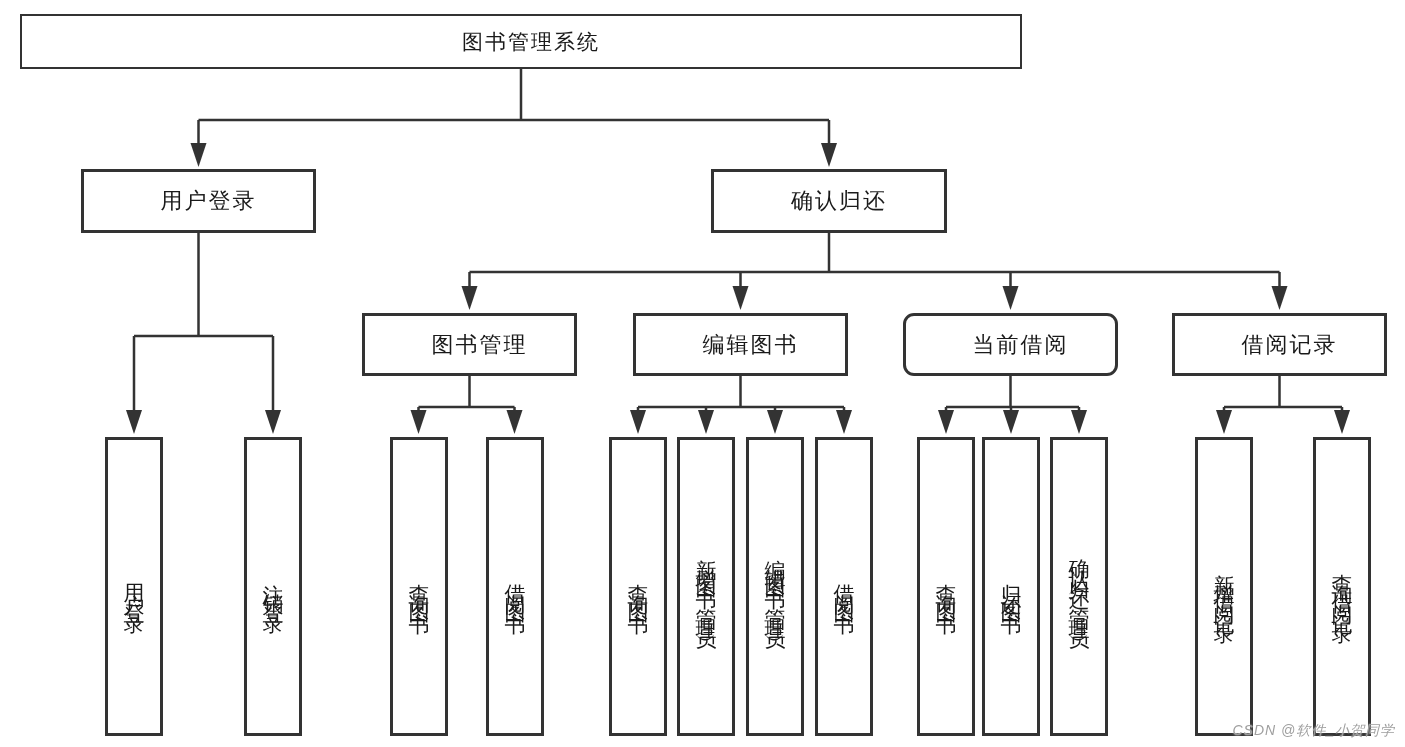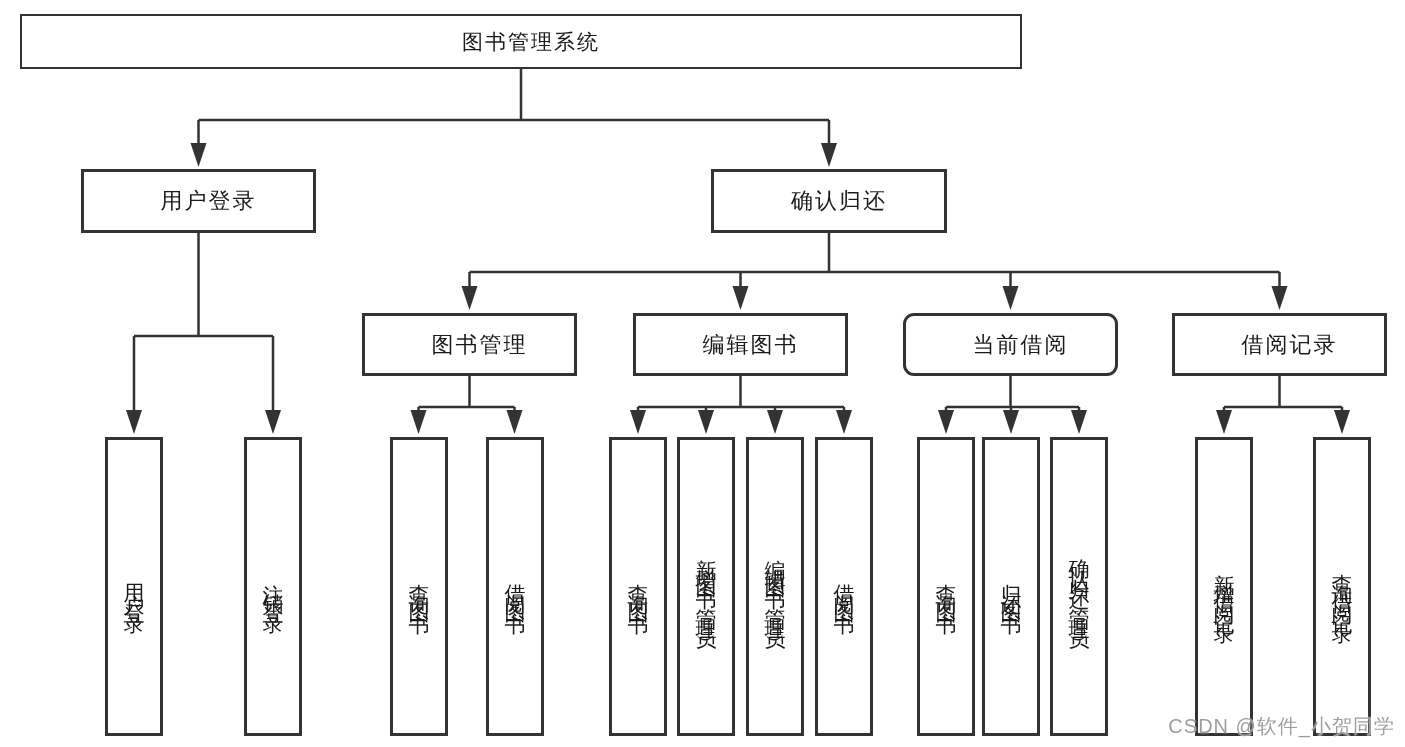--- a/index.html
+++ b/index.html
@@ -50,25 +50,26 @@
     text-orientation: mixed;
     font-size: 21px;
     letter-spacing: 10px;
     line-height: 58px;
   }
   .watermark {
     position: absolute;
     right: 10px;
     bottom: 7px;
     z-index: 3;
-    font-size: 20px;
+    font-size: 14px;
     color: #9e9e9e;
     letter-spacing: 1px;
     text-shadow: 0 0 2px #ffffff;
     white-space: nowrap;
+    font-style: italic;
   }
 </style>
 </head>
 <body>
 
 <div class="canvas">
 
   <svg class="connectors" width="1405" height="747" viewBox="0 0 1405 747">
     <g stroke="#333333" stroke-width="2.5" fill="none">
 

